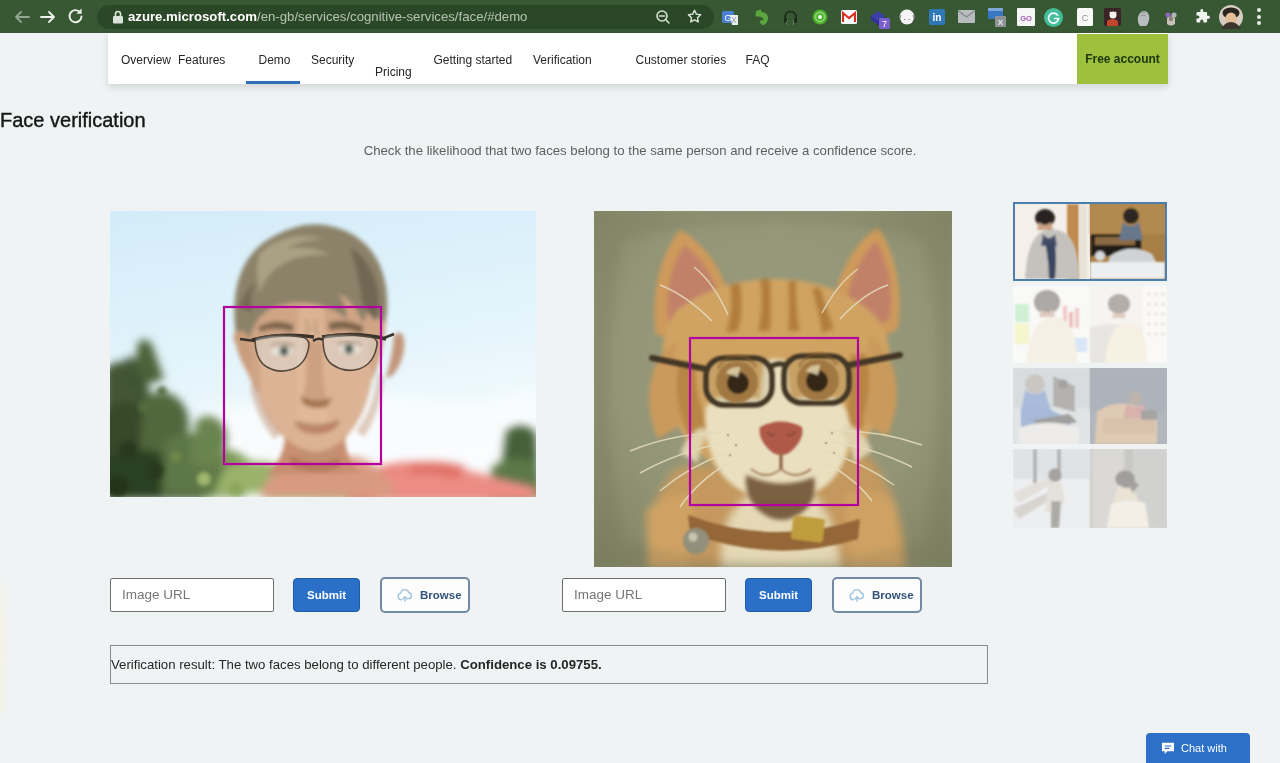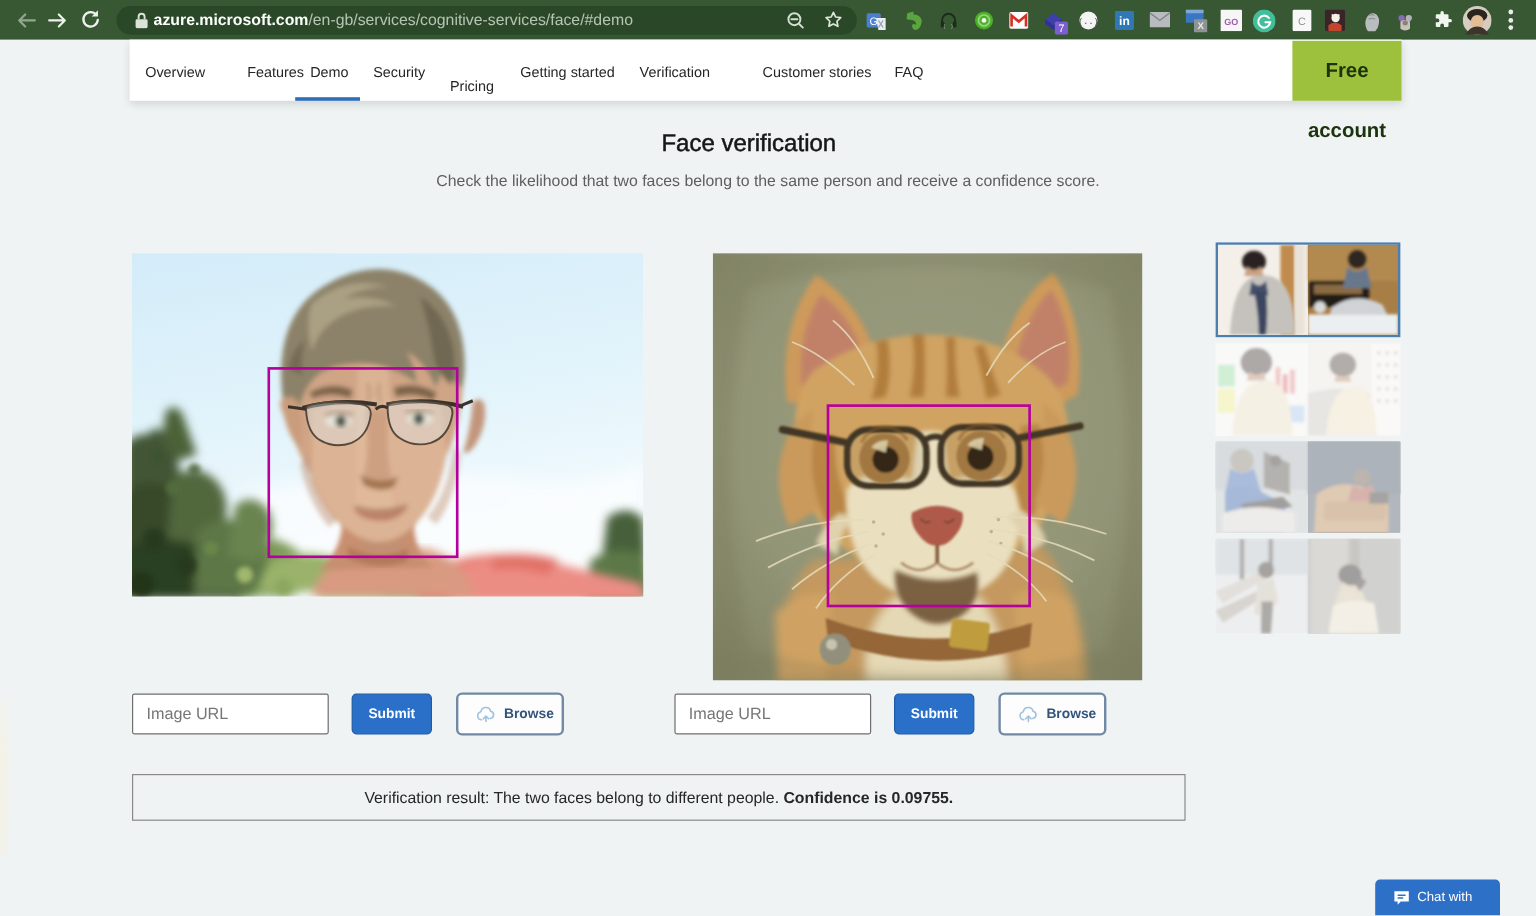--- a/index.html
+++ b/index.html
@@ -152,33 +152,33 @@
   </div>
 
   <div class="abs" style="left:1257px;top:8px;width:4px;height:4px;border-radius:50%;background:#e8eee6;"></div>
   <div class="abs" style="left:1257px;top:14.5px;width:4px;height:4px;border-radius:50%;background:#e8eee6;"></div>
   <div class="abs" style="left:1257px;top:21px;width:4px;height:4px;border-radius:50%;background:#e8eee6;"></div>
 </div>
 
 <div class="abs" style="left:108px;top:33px;width:1060px;height:51px;background:#ffffff;box-shadow:0 3px 7px rgba(0,0,0,.13);"></div>
 <div class="abs" id="nav" style="left:108px;top:33px;width:1060px;height:51px;font-size:12px;color:#262626;">
   <span class="abs" style="left:13px;top:20px;">Overview</span>
-  <span class="abs" style="left:98px;top:20px;">Features</span>
+  <span class="abs" style="left:70px;top:20px;">Features</span>
   <span class="abs" style="left:150.5px;top:20px;">Demo</span>
   <span class="abs" style="left:203px;top:20px;">Security</span>
   <span class="abs" style="left:267px;top:32px;">Pricing</span>
   <span class="abs" style="left:325.5px;top:20px;">Getting started</span>
   <span class="abs" style="left:425px;top:20px;">Verification</span>
   <span class="abs" style="left:527.5px;top:20px;">Customer stories</span>
   <span class="abs" style="left:637.5px;top:20px;">FAQ</span>
   <div class="abs" style="left:138px;top:48px;width:54px;height:3px;background:#2f6fba;"></div>
-  <div class="abs" style="left:969px;top:1px;width:91px;height:50px;background:#9dc13c;text-align:center;line-height:50px;font-size:17px;font-weight:bold;color:#1c340e;">Free account</div>
-</div>
-
-<div class="abs" style="left:0;top:109px;width:1248px;text-align:center;font-size:20px;letter-spacing:0px;font-weight:normal;color:#161616;-webkit-text-stroke:0.4px #161616;">Face verification</div>
+  <div class="abs" style="left:969px;top:1px;width:91px;height:50px;background:#9dc13c;text-align:center;line-height:50px;font-size:12px;font-weight:bold;color:#1c340e;">Free account</div>
+</div>
+
+<div class="abs" style="left:0;top:109px;width:1248px;text-align:left;font-size:20px;letter-spacing:0px;font-weight:normal;color:#161616;-webkit-text-stroke:0.4px #161616;">Face verification</div>
 <div class="abs" style="left:0;top:143px;width:1280px;text-align:center;font-size:13.2px;color:#5e5e5e;">Check the likelihood that two faces belong to the same person and receive a confidence score.</div>
 
 <div class="abs" id="manphoto" style="left:110px;top:211px;width:426px;height:286px;">
 <svg width="426" height="286" viewBox="0 0 426 286">
   <defs>
     <linearGradient id="sky" x1="0" y1="0" x2="0.25" y2="1">
       <stop offset="0" stop-color="#d3ecf9"></stop>
       <stop offset="0.55" stop-color="#e3f4fb"></stop>
       <stop offset="1" stop-color="#f6fcfe"></stop>
     </linearGradient>
@@ -570,21 +570,21 @@
 
 <div class="abs" style="left:562px;top:578px;width:164px;height:34px;background:#fff;border:1px solid #6e6e6e;border-radius:2px;line-height:32px;padding-left:11px;font-size:13.5px;color:#767676;">Image URL</div>
 <div class="abs" style="left:745px;top:578px;width:67px;height:34px;background:#2a70c8;border:1px solid #1d5ca9;border-radius:4px;text-align:center;line-height:32px;font-size:11.5px;font-weight:bold;color:#fff;">Submit</div>
 <div class="abs" style="left:832px;top:577px;width:90px;height:36px;background:#fdfdfd;border:2px solid #7189a5;border-radius:5px;line-height:32px;font-size:11.5px;font-weight:bold;color:#32537c;">
   <svg class="abs" style="left:14px;top:8px" width="18" height="18" viewBox="0 0 24 24">
       <path d="M12 13 v6 M9 16 l3 -3 3 3 M7 17 a4.5 4.5 0 0 1 -.6 -8.9 a5.5 5.5 0 0 1 10.8 -.4 a4 4 0 0 1 -.4 7.9" stroke="#9fc3df" stroke-width="1.8" fill="none" stroke-linecap="round" stroke-linejoin="round"></path>
     </svg>
   <span style="margin-left:38px;">Browse</span>
 </div>
 
-<div class="abs" style="left:110px;top:645px;width:878px;height:39px;border:1px solid #8a8a8a;text-align:center;line-height:37px;font-size:13.2px;color:#262626;">Verification result: The two faces belong to different people.&nbsp;<b>Confidence is 0.09755.</b></div>
+<div class="abs" style="left:110px;top:645px;width:878px;height:39px;border:1px solid #8a8a8a;text-align:left;line-height:37px;font-size:13.2px;color:#262626;">Verification result: The two faces belong to different people.&nbsp;<b>Confidence is 0.09755.</b></div>
 
 <div class="abs" style="left:0;top:583px;width:7px;height:130px;background:linear-gradient(180deg,#f2f3ee,#f5f2e6 40%,#f2f2ea);opacity:0.9;"></div>
 
 <div class="abs" style="left:1146px;top:733px;width:104px;height:30px;background:#2d70c8;border-radius:4px 4px 0 0;color:#fff;font-size:11px;line-height:30px;">
   <svg class="abs" style="left:14px;top:7px" width="16" height="16" viewBox="0 0 24 24">
       <path d="M3 4 h18 v13 h-10 l-4 4 v-4 h-4 z" fill="#fff"></path>
       <path d="M7 9 h10 M7 12.5 h7" stroke="#2d70c8" stroke-width="1.8"></path>
     </svg>
   <span style="margin-left:35px;">Chat with sales</span>
 </div>

